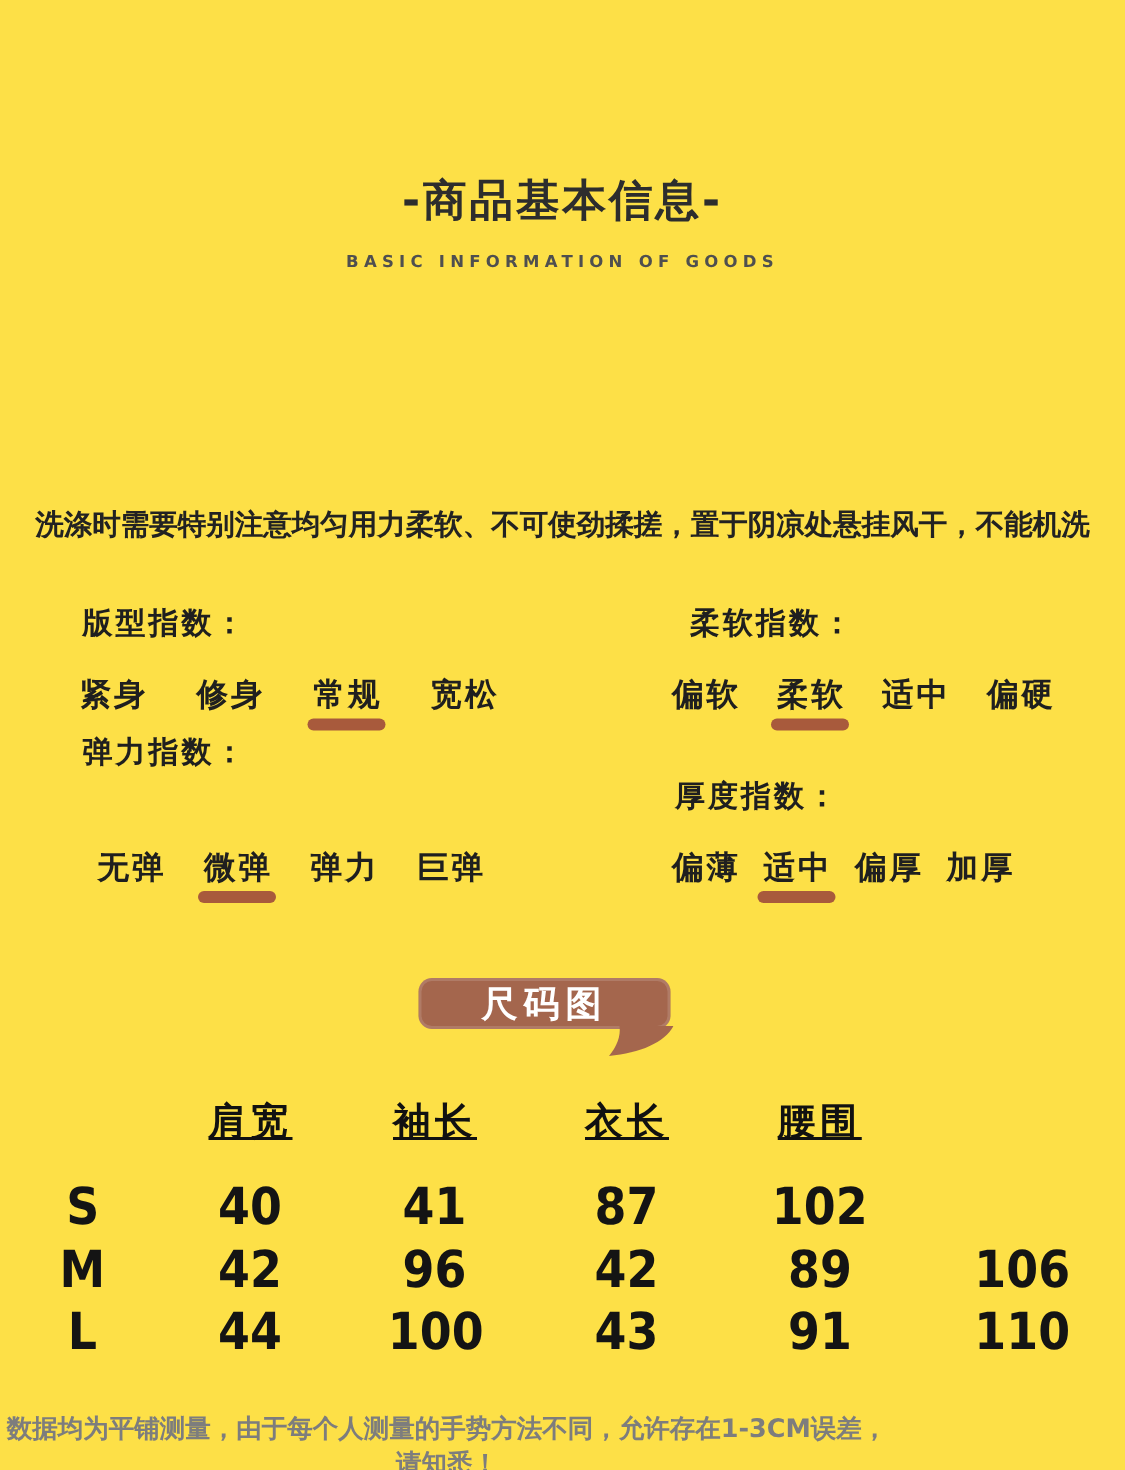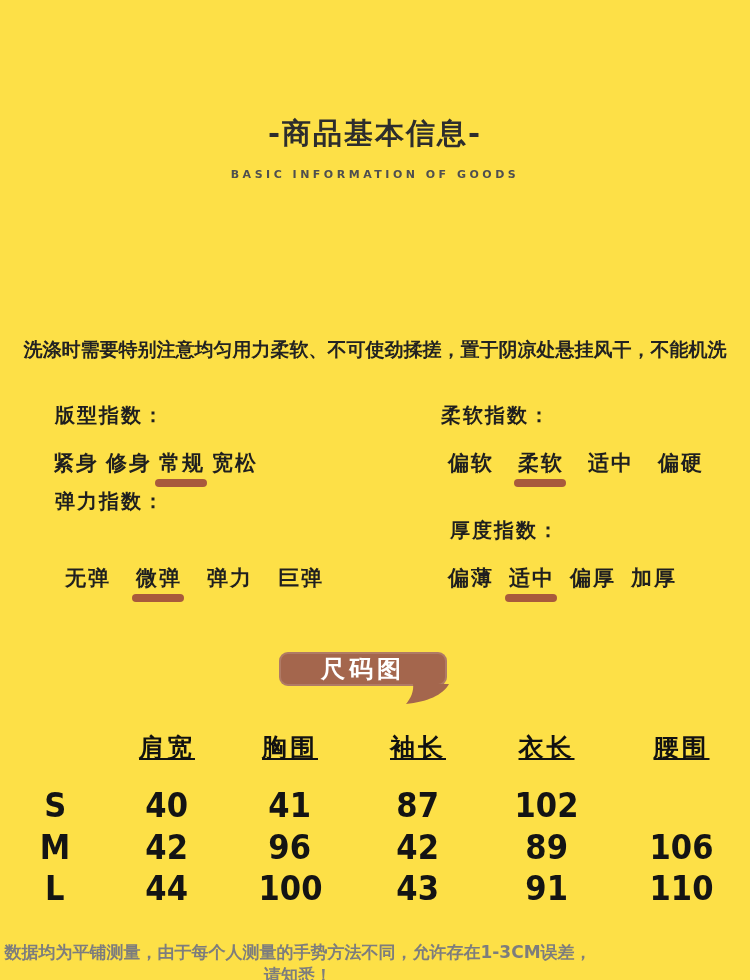--- a/index.html
+++ b/index.html
@@ -35,22 +35,22 @@
   
   .notice-text{top:337px;left:0;width:750px;text-align:center;font-size:19px;
                font-weight:700;color:#222;}
 
   
   .idx-label{font-size:20px;font-weight:700;letter-spacing:2px;color:#1f1f1f;}
   .opts{display:flex;}
   .opt{position:relative;font-size:21px;font-weight:700;letter-spacing:2px;color:#1f1f1f;}
   .opt.sel::after{content:"";position:absolute;left:-4px;right:-2px;bottom:-10px;height:8px;
                   border-radius:4px;background:var(--underline);}
-  .g1l{left:55px;top:402px;} .g1o{left:53px;top:449px;gap:7px;}
-  .g2l{left:441px;top:402px;} .g2o{left:448px;top:449px;gap:24px;}
+  .g1l{left:55px;top:402px;} .g1o{left:53px;top:449px;gap:32px;}
+  .g2l{left:460px;top:402px;} .g2o{left:448px;top:449px;gap:24px;}
   .g3l{left:55px;top:488px;text-align:right;} .g3o{left:53px;top:564px;gap:25px;margin-left:12px;}
   .g4l{left:450px;top:517px;} .g4o{left:448px;top:564px;gap:15px;}
 
   
   .trow{left:0;width:750px;display:grid;grid-template-columns:110px 114px 132px 124px 133px 137px;
         align-items:center;text-decoration:underline;}
   .trow div{text-align:center;}
   .thead{top:731px;font-size:25px;font-weight:700;letter-spacing:3px;color:#111;}
   .tr-s{top:785px;} .tr-m{top:827px;} .tr-l{top:868px;}
   .tbody{font-size:34px;font-weight:700;color:#141414;}
@@ -106,21 +106,20 @@
   <div class="abs badge badge-size">
     <span>尺码图</span>
     <svg class="tail" width="46" height="20" viewBox="0 0 46 20">
       <path d="M3,20 C8,14 11,7 10,0 L46,0 C40,11 24,18 3,20 Z" fill="currentColor"></path>
     </svg>
   </div>
 
   <div class="abs trow thead">
     <div></div>
     <div>肩宽</div>
-    <div>胸围</div>
     <div>袖长</div>
     <div>衣长</div>
     <div>腰围</div>
   </div>
 
   <div class="abs trow tbody tr-s">
     <div><span class="cell-inner">S</span></div>
     <div><span class="cell-inner">40</span></div>
     <div><span class="cell-inner">41</span></div>
     <div><span class="cell-inner">87</span></div>

